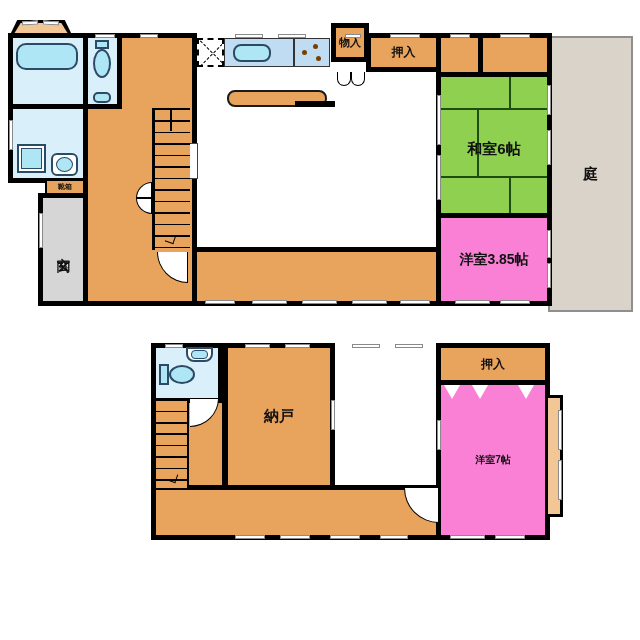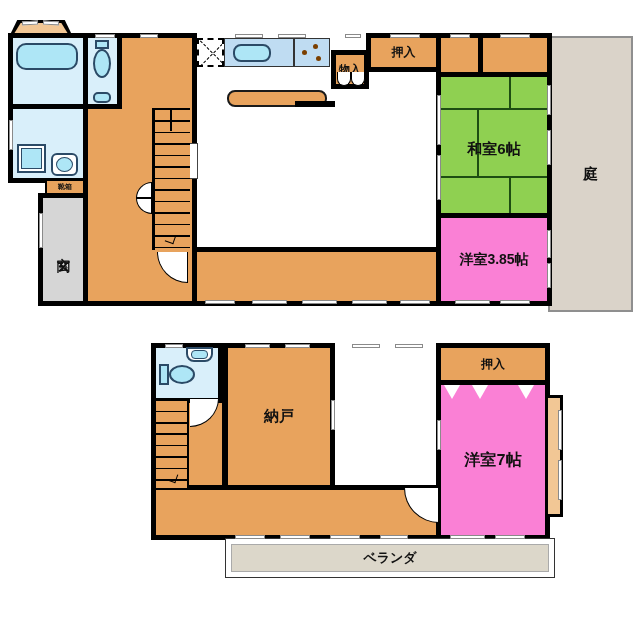--- a/index.html
+++ b/index.html
@@ -42,21 +42,21 @@
   <div class="abs" style="left:293px;top:38px;width:1.5px;height:29px;background:#333;"></div>
   <div class="abs" style="left:302px;top:50px;width:5px;height:5px;border-radius:50%;background:#7B3F00;"></div>
   <div class="abs" style="left:313px;top:44px;width:5px;height:5px;border-radius:50%;background:#7B3F00;"></div>
   <div class="abs" style="left:316px;top:56px;width:5px;height:5px;border-radius:50%;background:#7B3F00;"></div>
 
   <div class="abs" style="left:227px;top:90px;width:100px;height:17px;background:var(--hall-orange,#E8A35D);border:2px solid #1a1a1a;border-radius:8px;"></div>
   <div class="abs" style="left:295px;top:101px;width:40px;height:6px;background:#000;"></div>
 
   <div class="abs" style="left:189px;top:143px;width:9px;height:36px;background:#fff;border:1px solid #444;"></div>
 
-  <div class="room" style="left:331px;top:50px;width:38px;height:39px;background:var(--hall-orange,#E8A35D);">
+  <div class="room" style="left:331px;top:23px;width:38px;height:39px;background:var(--hall-orange,#E8A35D);">
     <span class="lbl" style="font-size:11px;">物入</span>
   </div>
   <div class="room" style="left:366px;top:33px;width:75px;height:39px;background:var(--hall-orange,#E8A35D);">
     <span class="lbl" style="font-size:12px;">押入</span>
   </div>
 
   <div class="scallop" style="left:337px;top:72px;width:14px;height:14px;"></div>
   <div class="scallop" style="left:351px;top:72px;width:14px;height:14px;"></div>
   <div class="tri" style="left:378px;top:72px;width:15px;height:13px;"></div>
   <div class="tri" style="left:421px;top:72px;width:15px;height:13px;"></div>
@@ -150,37 +150,32 @@
   <div class="room" style="left:223px;top:343px;width:112px;height:147px;background:var(--hall-orange,#E8A35D);">
     <span class="lbl" style="font-size:15px;">納戸</span>
   </div>
 
 
   <div class="room" style="left:436px;top:343px;width:114px;height:42px;background:var(--hall-orange,#E8A35D);">
     <span class="lbl" style="font-size:12px;">押入</span>
   </div>
 
   <div class="room" style="left:436px;top:380px;width:114px;height:160px;background:var(--room-pink,#FA80D5);">
-    <span class="lbl" style="font-size:16px;font-family:Liberation Mono, monospace;">洋室7帖</span>
+    <span class="lbl" style="font-size:10px;">洋室7帖</span>
   </div>
   <div class="tri" style="left:444px;top:385px;width:16px;height:14px;"></div>
   <div class="tri" style="left:472px;top:385px;width:16px;height:14px;"></div>
   <div class="tri" style="left:518px;top:385px;width:16px;height:14px;"></div>
 
   <div class="abs" style="left:548px;top:395px;width:15px;height:122px;background:var(--baywindow-tan,#F2C795);border:3px solid #000;border-left:none;"></div>
   <div class="win" style="left:558px;top:410px;width:4px;height:40px;"></div>
   <div class="win" style="left:558px;top:460px;width:4px;height:40px;"></div>
 
   <div class="doorarc" style="left:404px;top:488px;width:35px;height:35px;border-radius:0 0 0 100%;border-top:none;"></div>
 
-  <div class="abs" style="left:225px;top:538px;width:330px;height:40px;background:#fff;border:1.5px solid #333;padding:5px;">
-    <div class="abs" style="left:5px;top:5px;right:5px;bottom:5px;background:var(--veranda-beige,#DCD7CA);border:1px solid #aaa;display:flex;align-items:center;justify-content:center;">
-      <span class="lbl" style="font-size:13px;font-weight:600;">ベランダ</span>
-    </div>
-  </div>
 
   <div class="win" style="left:165px;top:344px;width:18px;height:4px;"></div>
   <div class="win" style="left:245px;top:344px;width:25px;height:4px;"></div>
   <div class="win" style="left:285px;top:344px;width:25px;height:4px;"></div>
   <div class="win" style="left:352px;top:344px;width:28px;height:4px;"></div>
   <div class="win" style="left:395px;top:344px;width:28px;height:4px;"></div>
   <div class="win" style="left:235px;top:535px;width:30px;height:4px;"></div>
   <div class="win" style="left:280px;top:535px;width:30px;height:4px;"></div>
   <div class="win" style="left:330px;top:535px;width:30px;height:4px;"></div>
   <div class="win" style="left:380px;top:535px;width:28px;height:4px;"></div>

